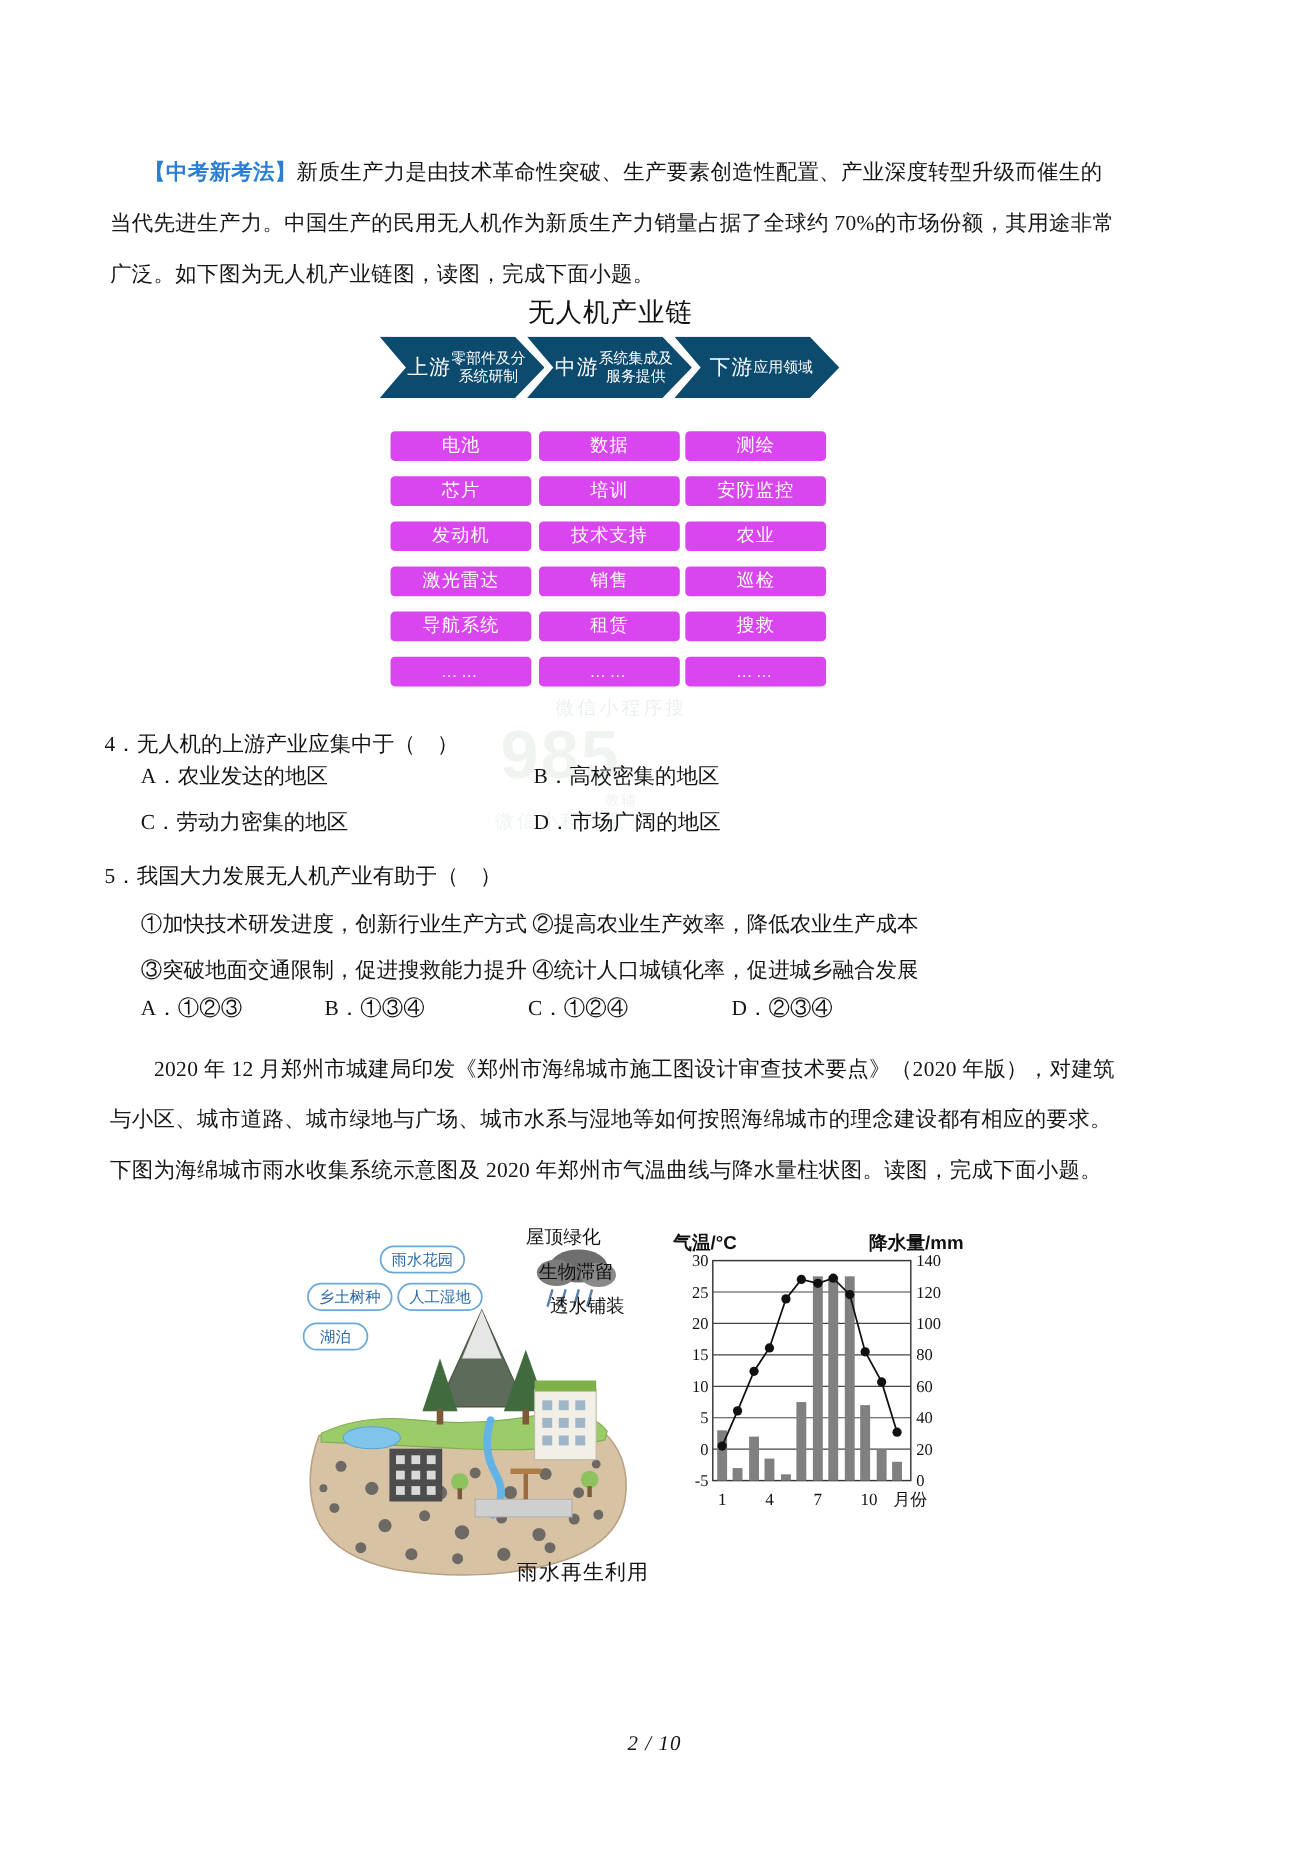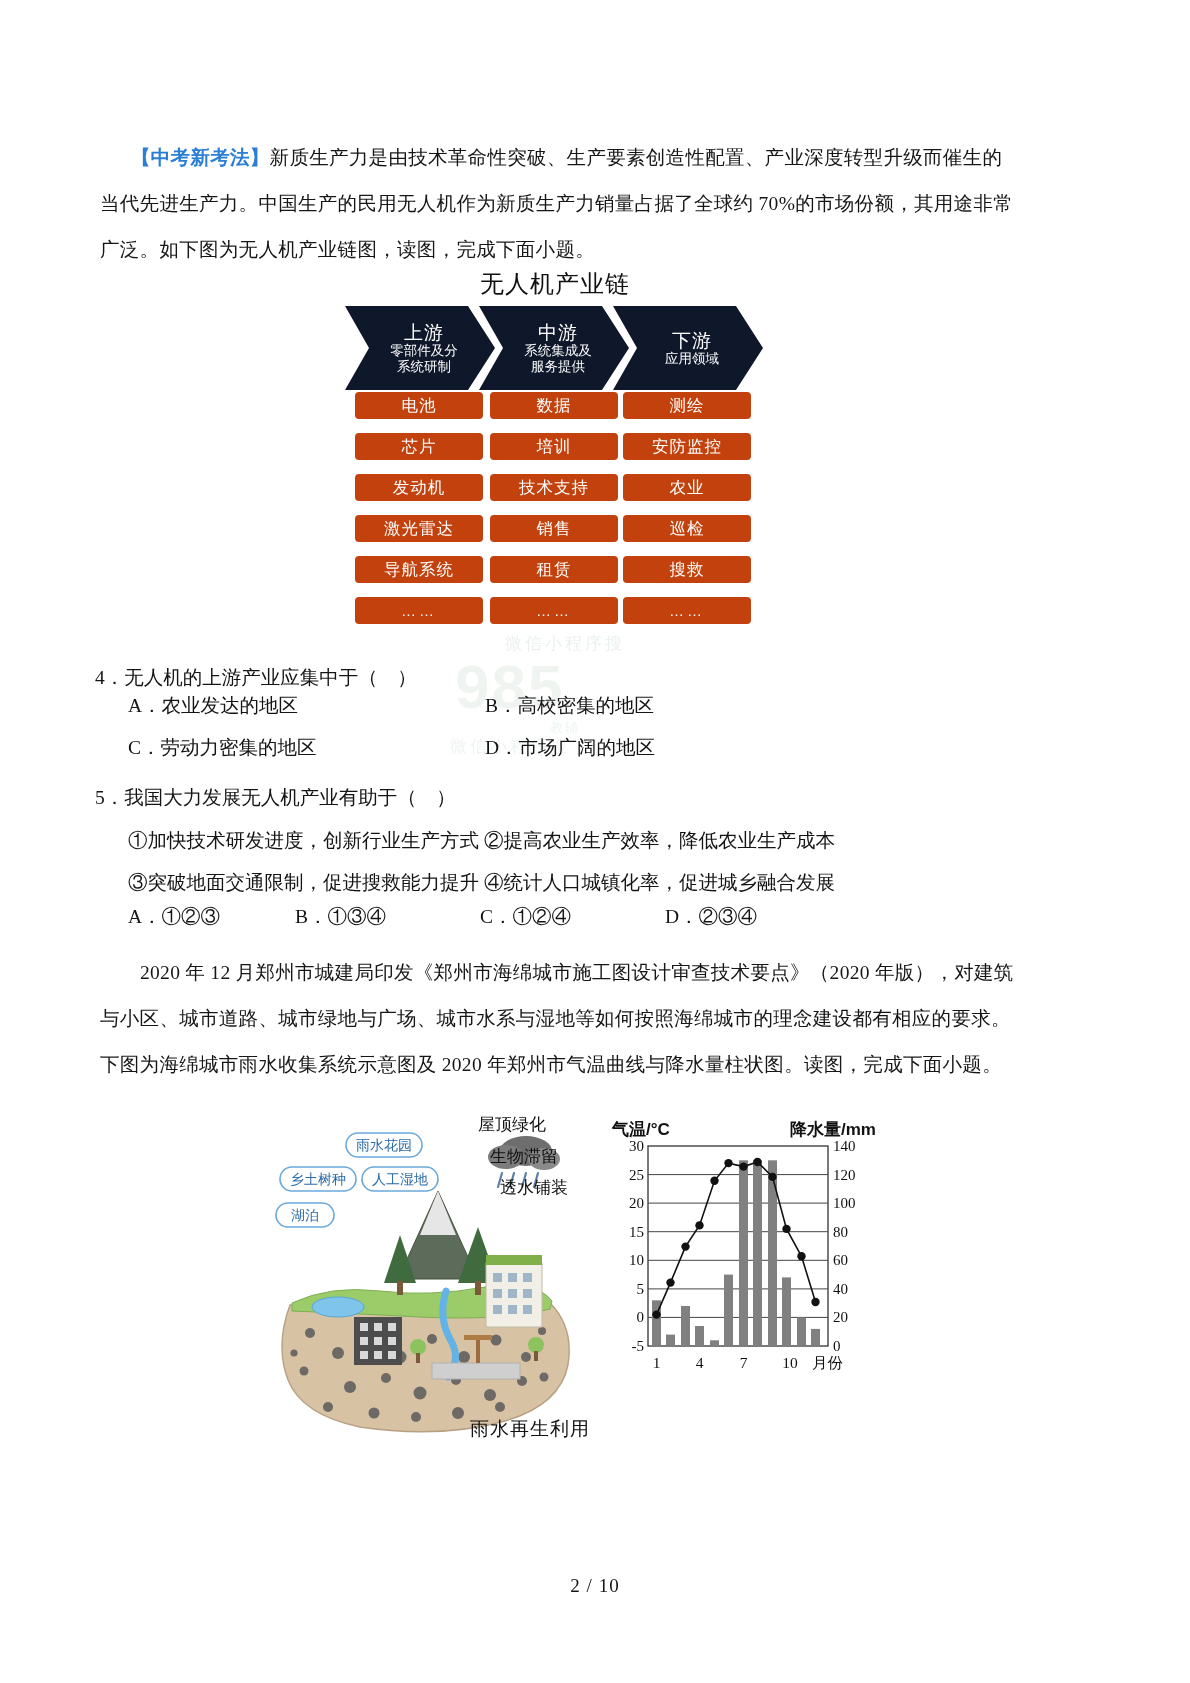--- a/index.html
+++ b/index.html
@@ -31,43 +31,43 @@
   .chain{
     position:absolute;left:345px;top:268px;width:420px;
   }
   .chain-title{
     text-align:center;font-size:24px;letter-spacing:1px;
     font-family:"Liberation Sans","DejaVu Sans",sans-serif;
     color:#111;margin-bottom:6px;
   }
   .chev-row{position:relative;height:80px;}
   .chev{
-    position:absolute;top:0;height:84px;width:150px;
-    background:#0f172a;
+    position:absolute;top:0;height:56px;width:150px;
+    background:#0c4a6e;
     color:#ffffff;
     clip-path:polygon(0 0, 82% 0, 100% 50%, 82% 100%, 0 100%, 16% 50%);
-    display:flex;flex-direction:column;align-items:center;justify-content:center;
+    display:flex;flex-direction:row;align-items:center;justify-content:center;
     font-family:"Liberation Sans","DejaVu Sans",sans-serif;
     padding-left:8px;
     box-sizing:border-box;
   }
   .chev.first{clip-path:polygon(0 0, 82% 0, 100% 50%, 82% 100%, 0 100%, 16% 50%);}
   .chev .c-main{font-size:19px;line-height:21px;letter-spacing:1px;}
   .chev .c-sub{font-size:13.5px;line-height:16px;text-align:center;letter-spacing:0px;}
   .chev1{left:0;}
   .chev2{left:134px;}
   .chev3{left:268px;}
 
   .cols{position:relative;margin-top:6px;}
   .col{position:absolute;top:0;width:128px;}
   .col1{left:10px;}
   .col2{left:145px;}
   .col3{left:278px;}
   .cell{
-    background:#c2410c;color:#fff;
+    background:#d946ef;color:#fff;
     height:27px;line-height:27px;text-align:center;
     font-size:16.5px;margin-bottom:14px;border-radius:4px;
     font-family:"Liberation Sans","DejaVu Sans",sans-serif;
     letter-spacing:1px;
   }
   .cell.dots{font-size:15px;letter-spacing:3px;}
 
   
   .q{position:absolute;font-size:19.5px;line-height:46px;color:#141414;}
   .qnum{display:inline-block;}
@@ -100,21 +100,21 @@
     margin-top:16px;
   }
 
   
   .climate{position:absolute;left:612px;top:1118px;width:280px;height:290px;}
   .cl-lab{position:absolute;font-size:17px;font-family:"Liberation Sans","DejaVu Sans",sans-serif;color:#111;font-weight:600;}
 
   
   .footer{
     position:absolute;left:0;top:1575px;width:1190px;text-align:center;
-    font-size:19px;color:#151515;letter-spacing:1px;
+    font-size:19px;color:#151515;letter-spacing:1px;font-style:italic;
   }
 </style>
 </head>
 <body>
 
 <div class="page">
 
   <div class="blk-intro">
     <p class="para">
       <span class="tag">【中考新考法】</span><span>新质生产力是由技术革命性突破、生产要素创造性配置、产业深度转型升级而催生的</span>

